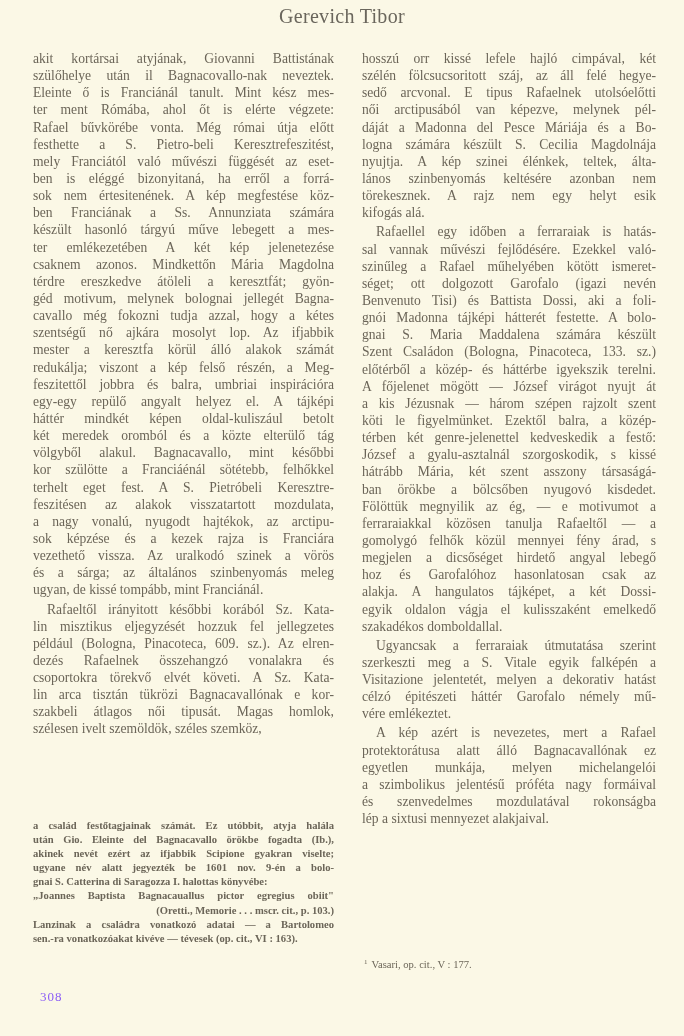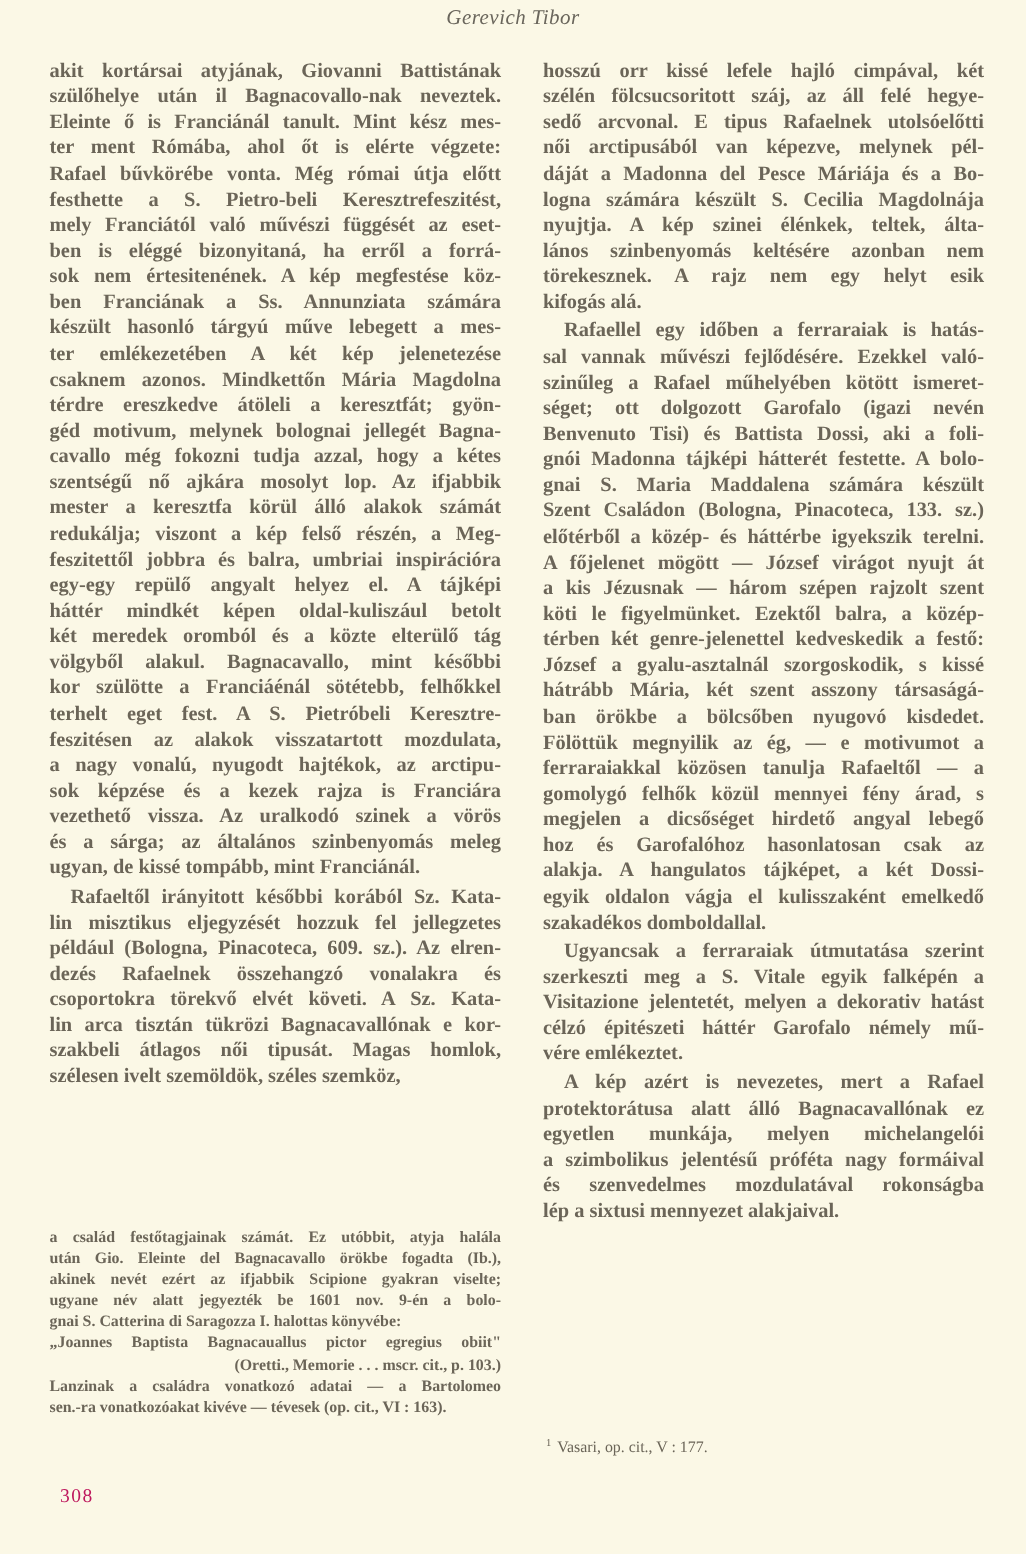--- a/index.html
+++ b/index.html
@@ -5,26 +5,26 @@
   html, body { margin: 0; padding: 0; }
   body {
     width: 684px; height: 1036px; overflow: hidden;
     background: #fbf8e6;
     font-family: "Liberation Serif", "DejaVu Serif", serif;
     color: #6b6558;
     position: relative;
   }
   .header {
     position: absolute; top: 5px; left: 0; width: 684px;
-    text-align: center; font-style: italic; font-size: 14px;
+    text-align: center; font-size: 20px;
     color: #6a665c; letter-spacing: 0.3px;
   }
   .col {
-    position: absolute; top: 38px;
-    font-size: 13.6px; line-height: 17.15px; font-weight: bold;
+    position: absolute; top: 50px;
+    font-size: 13.6px; line-height: 17.15px;
   }
   .col-left { left: 33px; width: 301px; }
   .col-right { left: 362px; width: 294px; }
   .line {
     display: block; white-space: nowrap;
     text-align: justify; text-align-last: justify;
     height: 17.15px; overflow: visible;
   }
   .line.last { text-align-last: left; }
   .line.indent { padding-left: 14px; }
@@ -32,21 +32,21 @@
   .fn {
     position: absolute; font-size: 10.6px; line-height: 14.1px;
   }
   .fn-left { left: 33px; top: 819px; width: 301px; font-weight: bold; }
   .fn-right { left: 364px; top: 955px; width: 200px; }
   .fn .line { height: 14.1px; }
   .fn .line.right { text-align: right; text-align-last: right; }
   .fn sup { font-size: 7px; vertical-align: 4px; margin-right: 4px; }
   .page-num {
     position: absolute; left: 40px; top: 989px;
-    font-size: 13px; color: #be185d; letter-spacing: 1px;
+    font-size: 13px; color: #8b5cf6; letter-spacing: 1px;
   }
 </style>
 </head>
 <body>
 
 <div class="header">Gerevich Tibor</div>
 
 <div class="col col-left" id="leftcol">
     <span class="line">akit kortársai atyjának, Giovanni Battistának</span>
     <span class="line">szülőhelye után il Bagnacovallo-nak neveztek.</span>

